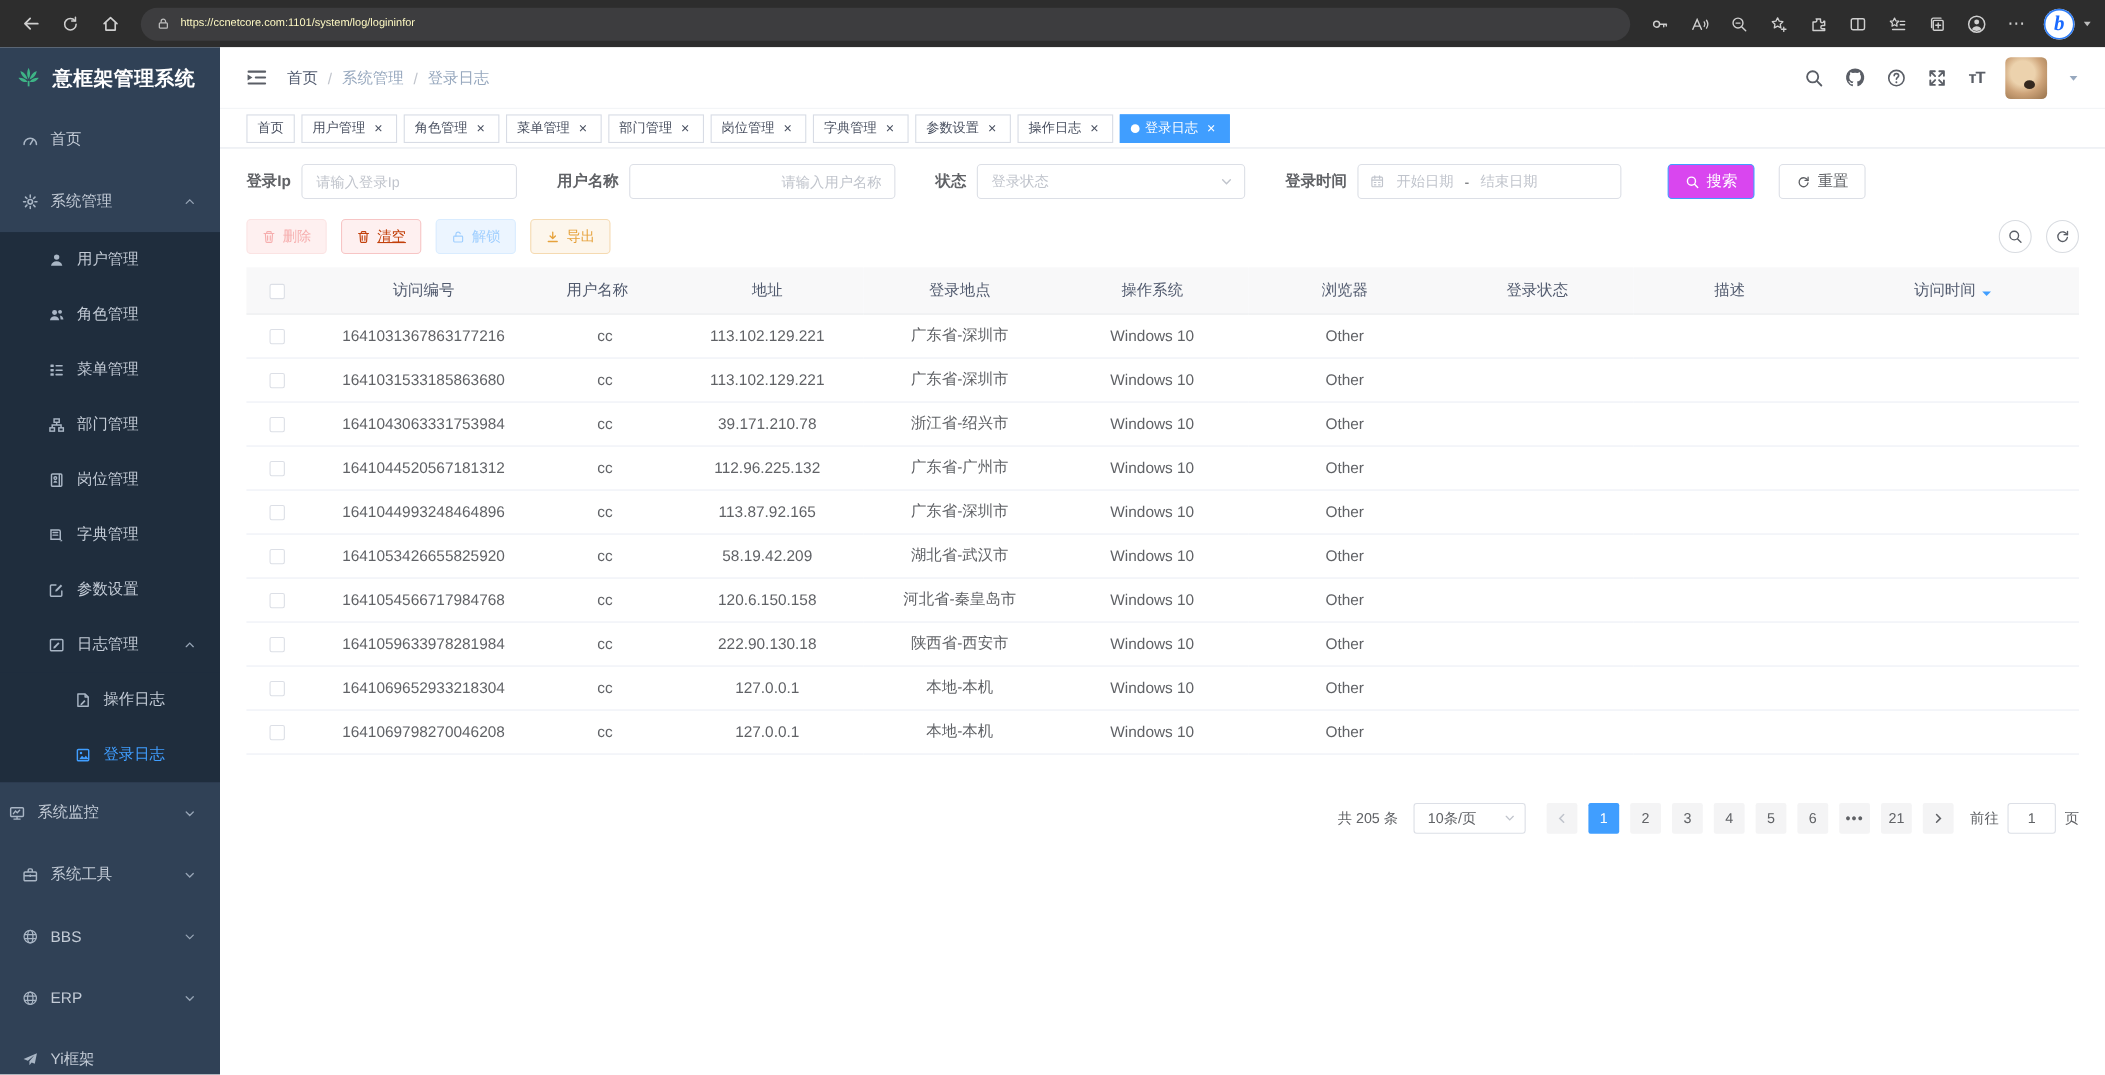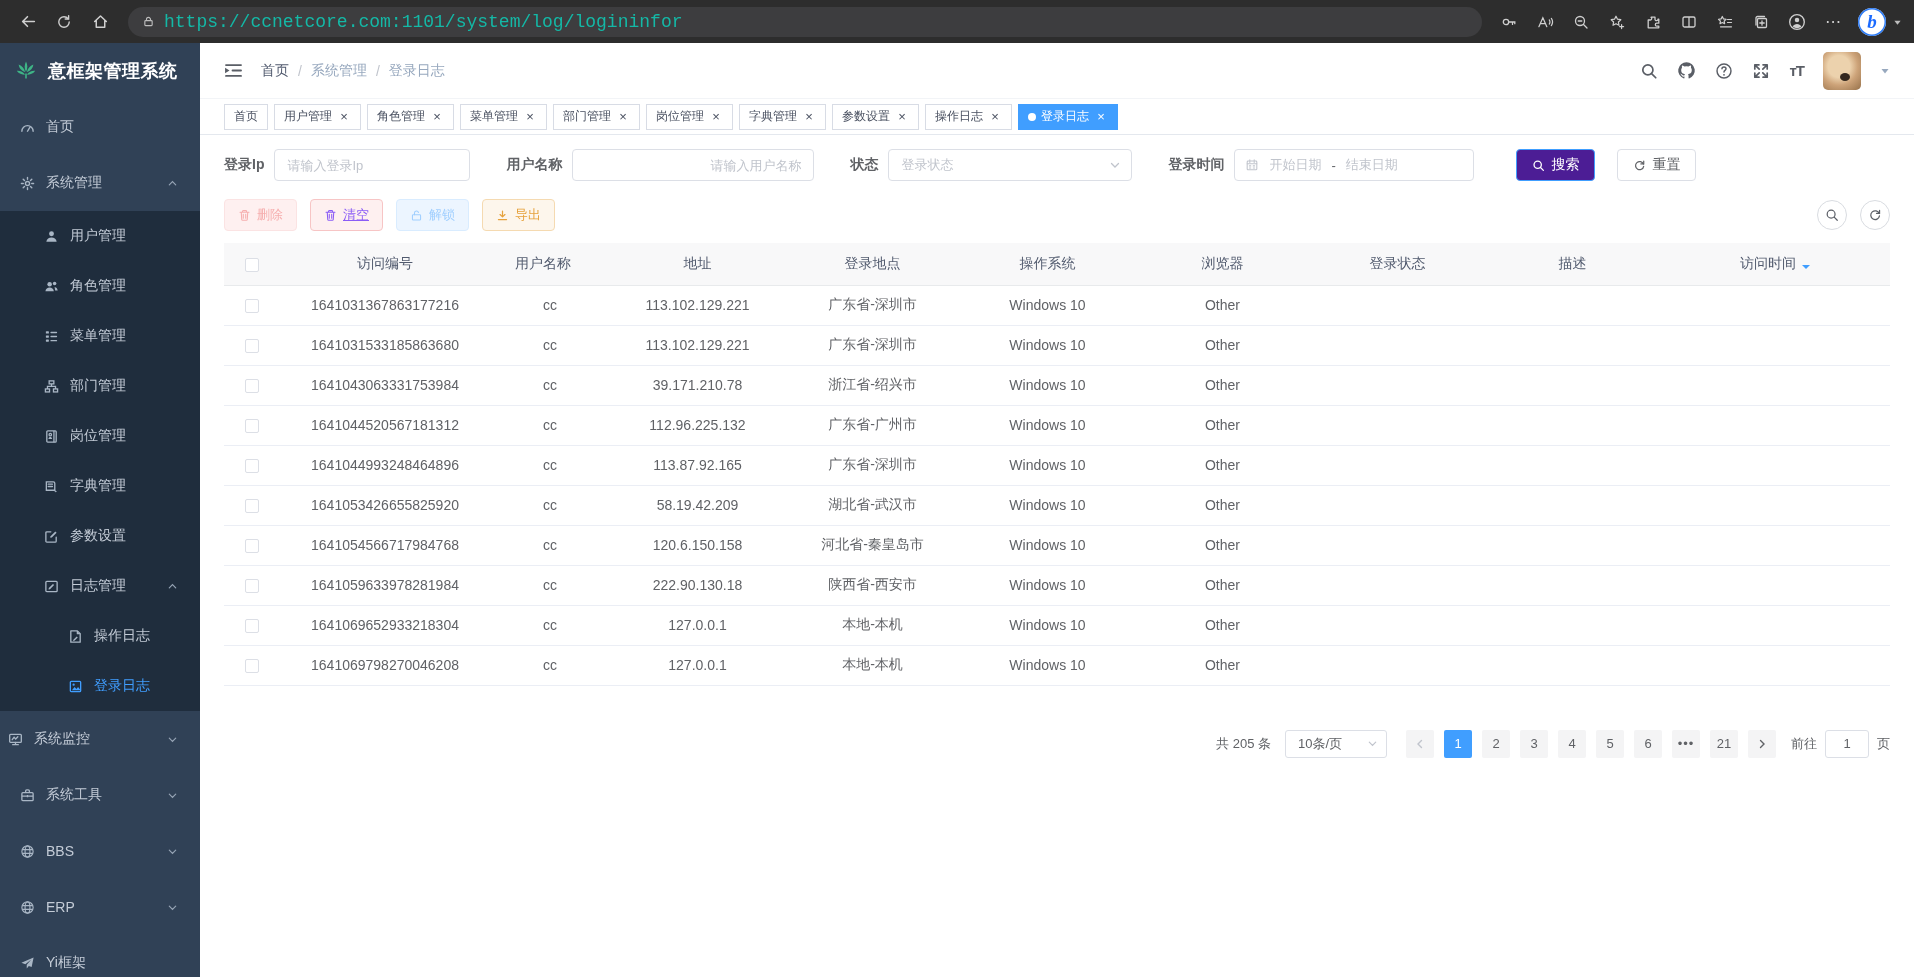--- a/index.html
+++ b/index.html
@@ -4,21 +4,21 @@
 <style>
   * { margin:0; padding:0; box-sizing:border-box; }
   html,body { width:1914px; height:977px; }
   body { font-family:"Liberation Sans","DejaVu Sans",sans-serif; background:#fff; overflow:hidden; }
   .screen { width:1914px; height:977px; display:flex; flex-direction:column; overflow:hidden; background:#fff; }
 
   
   .browser-bar { height:43px; background:#2d2d2d; display:flex; align-items:center; padding:0 12px; gap:4px; flex:0 0 auto; }
   .b-icon { color:#cfcfcf; display:inline-flex; align-items:center; justify-content:center; width:32px; height:32px; border-radius:5px; cursor:pointer; }
   .url-pill { flex:1 1 auto; height:30px; background:#3d3d3f; border-radius:15px; display:flex; align-items:center; padding:0 14px; gap:9px; margin:0 8px; cursor:text; }
-  .url-text { color:#14b8a6; font-size:18px; white-space:nowrap;font-family:Liberation Mono, monospace; }
+  .url-text { color:#fef9c3; font-size:10px; white-space:nowrap; }
   .b-right { display:flex; align-items:center; gap:6px; flex:0 0 auto; }
   .b-right .b-icon { width:30px; height:30px; }
   .bing { width:28px; height:28px; border-radius:50%; background:#fff; display:flex; align-items:center; justify-content:center; color:#1a6aff; font-family:"Liberation Serif",serif; font-weight:700; font-style:italic; font-size:19px; margin-left:4px; box-shadow:0 0 0 1.5px #2f7df6 inset; cursor:pointer; }
   .bing-caret { color:#bdbdbd; margin-left:1px; }
 
   
   .app { flex:1; display:flex; min-height:0; }
   .sidebar { width:200px; background:#304156; flex:0 0 auto; overflow:hidden; }
   .logo { height:56px; display:flex; align-items:center; gap:10px; padding:0 14px; }
   .logo-title { color:#fff; font-size:18px; font-weight:700; letter-spacing:.5px; }
@@ -61,28 +61,28 @@
   .f-input { height:32px; border:1px solid #dcdfe6; border-radius:4px; padding:0 12px; font-size:13px; color:#606266; outline:none; margin-right:36px; }
   .f-input::placeholder { color:#c0c4cc; }
   .w195 { width:196px; } .w240 { width:242px;text-align:right; }
   .f-select { width:244px; height:32px; border:1px solid #dcdfe6; border-radius:4px; display:flex; align-items:center; padding:0 10px 0 12px; font-size:13px; color:#c0c4cc; margin-right:36px; cursor:pointer; }
   .f-select .chev { margin-left:auto; color:#c0c4cc; display:inline-flex; }
   .f-date { width:240px; height:32px; border:1px solid #dcdfe6; border-radius:4px; display:flex; align-items:center; padding:0 10px; gap:10px; font-size:13px; color:#c0c4cc; cursor:pointer; }
   .f-date .cal { color:#c0c4cc; display:inline-flex; }
   .f-date .sep { color:#606266; }
   .btn { height:32px; border-radius:4px; display:inline-flex; align-items:center; gap:6px; padding:0 15px; font-size:14px; border:1px solid #dcdfe6; background:#fff; color:#606266; cursor:pointer; }
   .btn .icon { display:inline-flex; }
-  .btn.primary { background:#4c1d95; border-color:#409eff; color:#fff; margin-left:42px; }
+  .btn.primary { background:#d946ef; border-color:#409eff; color:#fff; margin-left:42px; }
   .btn.plain { margin-left:22px; }
 
   .toolbar-row { display:flex; align-items:center; margin-bottom:12px; }
   .abtn { height:32px; border-radius:4px; display:inline-flex; align-items:center; gap:6px; padding:0 13px; font-size:13px; margin-right:13px; border:1px solid; cursor:pointer; }
   .abtn .icon { display:inline-flex; }
   .abtn.danger-soft  { background:#fef0f0; border-color:#fbe3e3; color:#f6aeae; cursor:not-allowed; }
-  .abtn.danger       { background:#fef0f0; border-color:#f7c5c5; color:#8b5cf6;text-decoration:underline; }
+  .abtn.danger       { background:#fef0f0; border-color:#f7c5c5; color:#c2410c;text-decoration:underline; }
   .abtn.primary-soft { background:#ecf5ff; border-color:#d9ecff; color:#a0cfff; cursor:not-allowed; }
   .abtn.warning      { background:#fdf6ec; border-color:#f5dab1; color:#e6a23c; }
   .circle-btns { margin-left:auto; display:flex; gap:13px; }
   .cbtn { width:30px; height:30px; border-radius:50%; border:1px solid #d9dce1; background:#fff; color:#5a5e66; display:flex; align-items:center; justify-content:center; cursor:pointer; }
 
   table { width:100%; border-collapse:collapse; table-layout:fixed; }
   thead th { height:42px; background:#f8f8f9; color:#515a6e; font-size:14px; font-weight:400; text-align:center; border-bottom:1px solid #e8eaec; white-space:nowrap; }
   tbody td { height:40px; text-align:center; font-size:14px; color:#606266; border-bottom:1px solid #ebeef5; white-space:nowrap; overflow:hidden; }
   .ckb { display:inline-block; width:14px; height:14px; border:1px solid #dcdfe6; border-radius:2px; background:#fff; vertical-align:middle; cursor:pointer; }
   .sorts { display:inline-flex; flex-direction:column; margin-left:6px; vertical-align:middle; cursor:pointer; }

